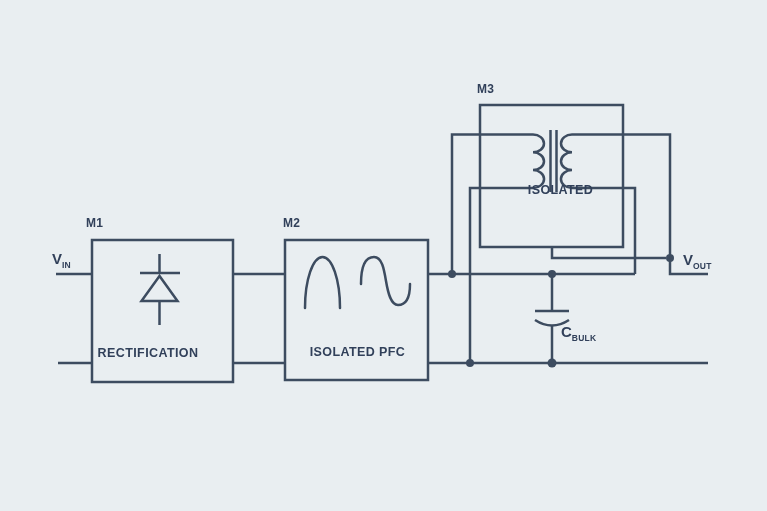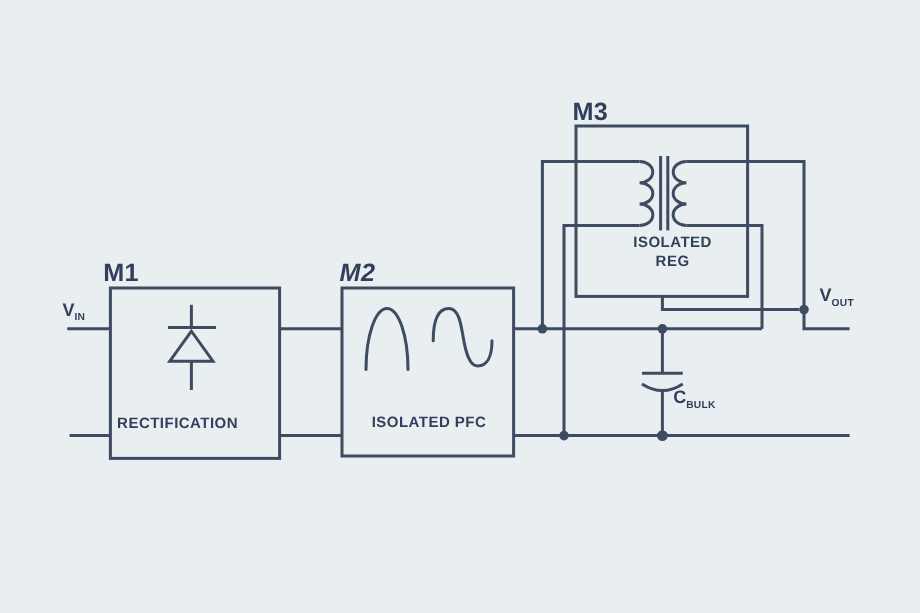--- a/index.html
+++ b/index.html
@@ -19,21 +19,21 @@
     overflow:hidden;
   }
   .canvas svg{position:absolute;left:0;top:0;}
   .lbl{
     position:absolute;
     color:var(--text);
     font-weight:bold;
     white-space:nowrap;
     line-height:1;
   }
-  .tag{font-size:21px;letter-spacing:0.3px;}
+  .tag{font-size:12px;letter-spacing:0.3px;}
   .node{font-size:15px;}
   .node .sub, .cap .sub{
     font-size:8.5px;
     vertical-align:-4px;
     letter-spacing:0.2px;
   }
   .caption{
     font-size:12.5px;
     letter-spacing:0.4px;
     text-align:center;
@@ -104,31 +104,30 @@
     <g fill="#3d4c60" stroke="none">
       <circle cx="452" cy="274" r="4"></circle>
       <circle cx="552" cy="274" r="4"></circle>
       <circle cx="470" cy="363" r="4"></circle>
       <circle cx="552" cy="363" r="4.5"></circle>
       <circle cx="670" cy="258" r="4"></circle>
     </g>
   </svg>
 
   <div class="lbl tag" style="left:86px;top:217px;">M1</div>
-  <div class="lbl tag" style="left:283px;top:217px;font-style:italic;">M2</div>
+  <div class="lbl tag" style="left:283px;top:217px;">M2</div>
   <div class="lbl tag" style="left:477px;top:83px;">M3</div>
 
   <div class="lbl node" style="left:52px;top:251px;"><span>V</span><span class="sub">IN</span></div>
-  <div class="lbl node" style="left:683px;top:239px;"><span>V</span><span class="sub">OUT</span></div>
+  <div class="lbl node" style="left:683px;top:252px;"><span>V</span><span class="sub">OUT</span></div>
   <div class="lbl cap" style="left:561px;top:324px;"><span>C</span><span class="sub">BULK</span></div>
 
   <div class="lbl caption" style="left:92px;top:345px;width:112px;">RECTIFICATION</div>
 
   <div class="lbl caption" style="left:285px;top:344px;width:145px;">
     <div>ISOLATED PFC</div>
   </div>
 
-  <div class="lbl caption" style="left:480px;top:195px;width:161px;line-height:15.5px;">
+  <div class="lbl caption" style="left:480px;top:183px;width:161px;line-height:15.5px;">
     <div>ISOLATED</div>
-    <div>REG</div>
   </div>
 
 </div>
 
 </body></html>

